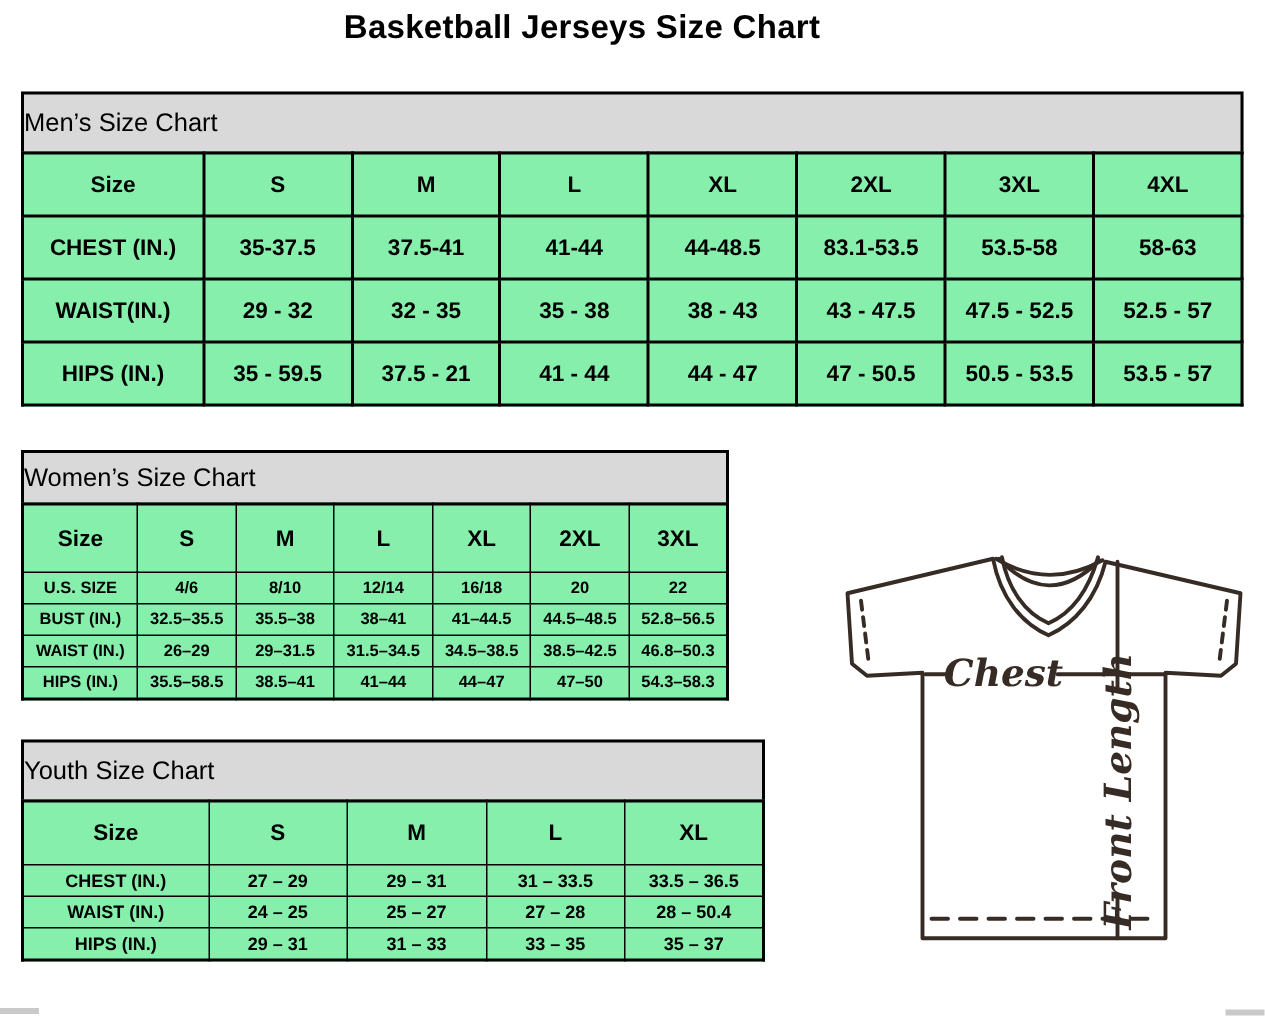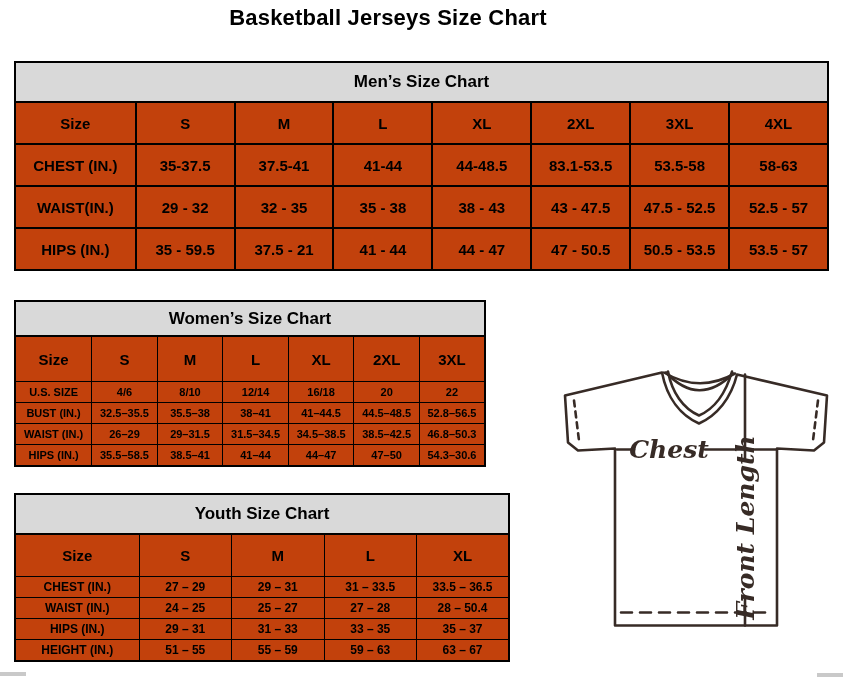--- a/index.html
+++ b/index.html
@@ -6,25 +6,25 @@
   body{
     width:843px;height:679px;position:relative;background:#ffffff;
     font-family:"Liberation Sans",sans-serif;color:#000;overflow:hidden;
   }
   .page-title{
     position:absolute;top:5px;left:0;width:776px;text-align:center;
     font-size:22px;font-weight:bold;letter-spacing:0.2px;
   }
   .chart{position:absolute;}
   .titlebar{
-    border:2px solid #000;background:#d9d9d9;font-weight:bold;text-align:center;
+    border:2px solid #000;background:#d9d9d9;font-weight:normal;text-align:left;
   }
   table{
     width:100%;border-collapse:collapse;table-layout:fixed;margin-top:-2px;
-    background:#c2410c;
+    background:#86efac;
   }
   th,td{
     border:1px solid #000;text-align:center;vertical-align:middle;
     font-weight:bold;padding:0;overflow:hidden;white-space:nowrap;
   }
   
   #mens{left:14px;top:61px;width:815px;}
   #mens .titlebar{height:38px;line-height:38px;font-size:17px;}
   #mens th,#mens td{border-width:2px;font-size:15px;}
   #mens thead th{height:40px;}
@@ -152,21 +152,21 @@
           <td>38.5–42.5</td>
           <td>46.8–50.3</td>
         </tr>
         <tr>
           <th>HIPS (IN.)</th>
           <td>35.5–58.5</td>
           <td>38.5–41</td>
           <td>41–44</td>
           <td>44–47</td>
           <td>47–50</td>
-          <td>54.3–30.6</td>
+          <td>54.3–58.3</td>
         </tr>
       </tbody>
     </table>
 </section>
 
 <section class="chart" id="youth">
   <div class="titlebar">Youth Size Chart</div>
   <table>
       <thead>
         <tr>
@@ -191,27 +191,20 @@
           <td>25 – 27</td>
           <td>27 – 28</td>
           <td>28 – 50.4</td>
         </tr>
         <tr>
           <th>HIPS (IN.)</th>
           <td>29 – 31</td>
           <td>31 – 33</td>
           <td>33 – 35</td>
           <td>35 – 37</td>
-        </tr>
-        <tr>
-          <th>HEIGHT (IN.)</th>
-          <td>51 – 55</td>
-          <td>55 – 59</td>
-          <td>59 – 63</td>
-          <td>63 – 67</td>
         </tr>
       </tbody>
     </table>
 </section>
 
 <div id="jersey">
   <svg viewBox="0 0 288 300" xmlns="http://www.w3.org/2000/svg">
     <g stroke="#372b26" stroke-width="2.6" fill="none" stroke-linejoin="round" stroke-linecap="round">
 
       <path fill="#ffffff" d="M107,10 L10,33 L13,80 L23,88 L60,86 L60,263 L222,263 L222,86 L259,88 L269,80 L272,33 L182,12

